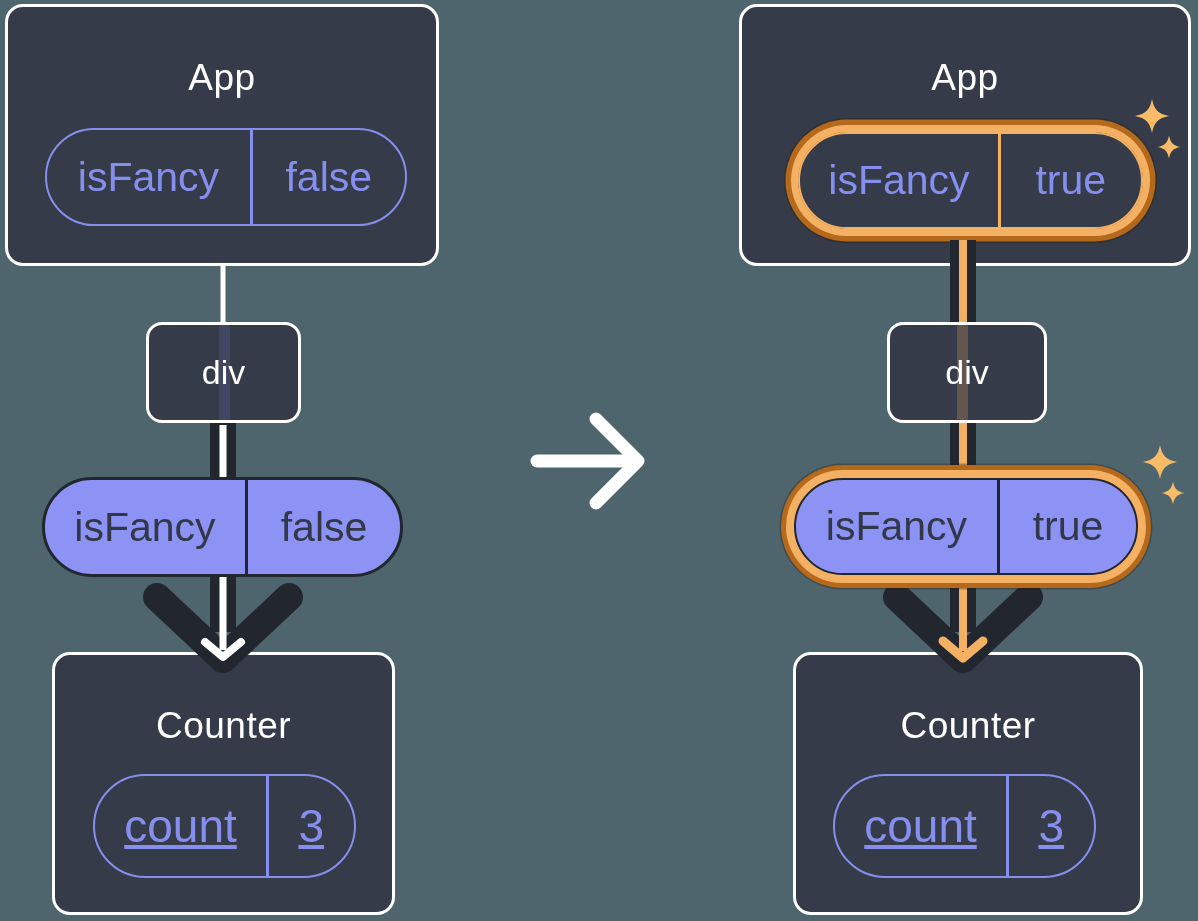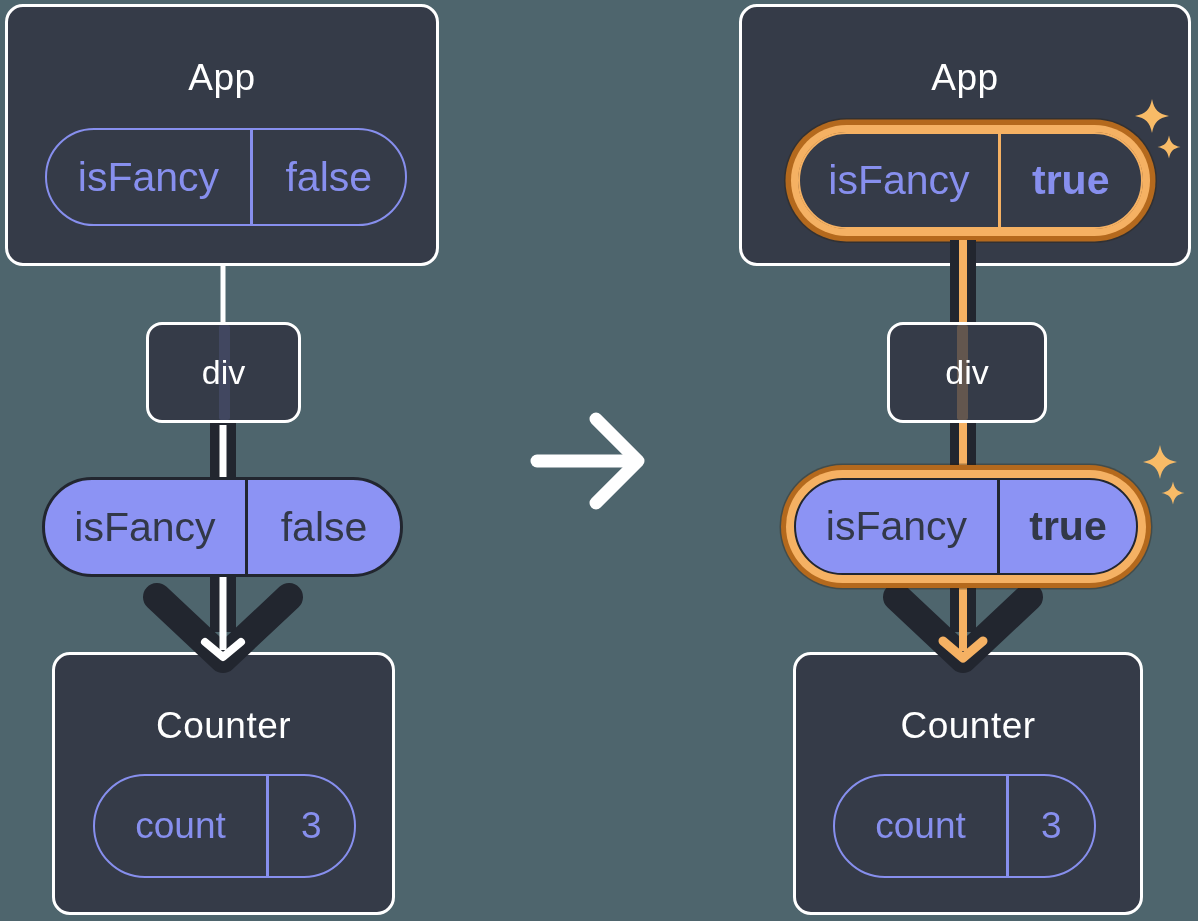--- a/index.html
+++ b/index.html
@@ -60,22 +60,22 @@
   }
   .pill-filled .divider{width:3px;background:var(--dark,#22262f);}
   .pill-mid-left{left:42px;top:477px;width:361px;height:100px;z-index:3;}
   .pill-mid-left .cell.name{width:200px;}
   .pill-mid-right{
     left:794px;top:478px;width:344px;height:97px;z-index:3;
     border-width:2.5px;
     box-shadow:0 0 0 8px var(--orange_light,#f5b163),0 0 0 13px var(--orange_dark,#b4691d),0 0 0 14.5px rgba(45,32,12,.35);
   }
   .pill-mid-right .cell.name{width:201px;}
-  .bold-value .cell.value{font-weight:700;}
-  .pill-counter{font-size:37px;}
+  .bold-value .cell.value{font-weight:400;}
+  .pill-counter{font-size:46px;text-decoration:underline;}
   .pill-counter-left{left:38px;top:119px;width:263px;height:104px;}
   .pill-counter-right{left:37px;top:119px;width:263px;height:104px;}
   .pill-counter .cell.name{width:171px;}
   
   .flows{position:absolute;left:0;top:0;z-index:2;pointer-events:none;}
   .tree-line{stroke:#fff;stroke-width:5;}
   .shaft-dark{stroke:var(--dark,#22262f);stroke-width:26;}
   .chev-dark{stroke:var(--dark,#22262f);stroke-width:28;fill:none;stroke-linecap:round;stroke-linejoin:round;}
   .core-white{stroke:#fff;stroke-width:7;}
   .chev-white{stroke:#fff;stroke-width:8;fill:none;stroke-linecap:round;stroke-linejoin:round;}

